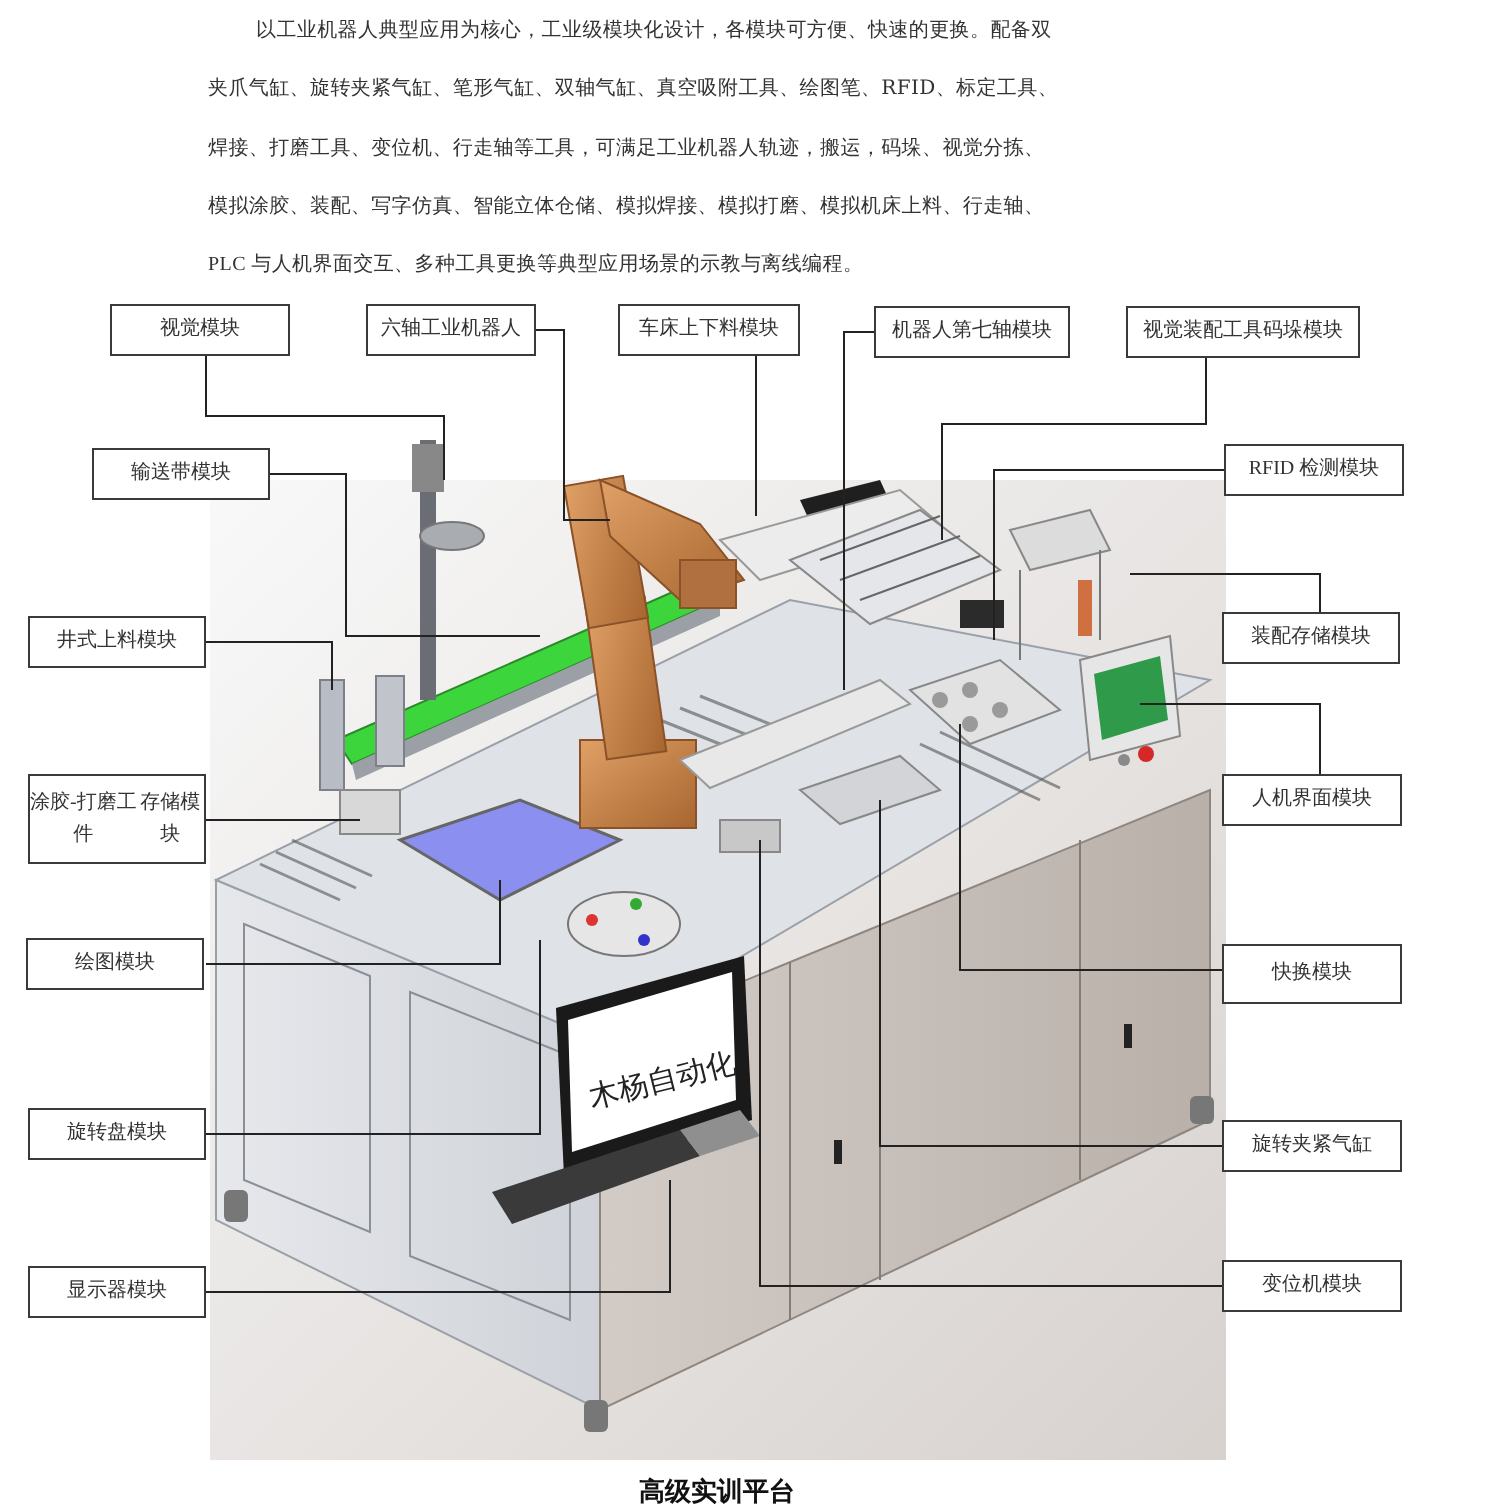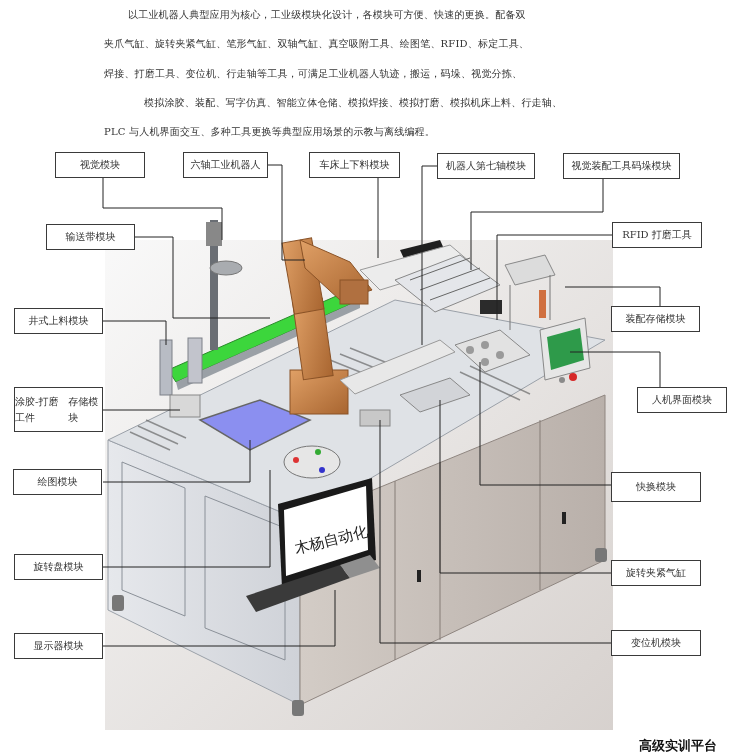--- a/index.html
+++ b/index.html
@@ -1,32 +1,32 @@
 <!DOCTYPE html>
 <html><head>
 <meta charset="utf-8">
 <style>
   html, body { margin:0; padding:0; background:#ffffff; }
   body { width:743px; height:756px; position:relative; overflow:hidden; font-family:"DejaVu Serif", serif; color:#222; }
   .para { position:absolute; left:0; top:0; width:743px; }
   .para .line { position:absolute; font-size:10px; color:#333; white-space:nowrap; letter-spacing:0.2px; }
-  .label-box { position:absolute; border:1.5px solid #3a3a3a; background:#fff; font-size:10px; color:#333; display:flex; align-items:center; justify-content:center; line-height:16px; box-sizing:border-box; }
+  .label-box { position:absolute; border:1.5px solid #3a3a3a; background:#fff; font-size:10px; color:#333; display:flex; align-items:center; justify-content:center; text-align:center; line-height:16px; box-sizing:border-box;font-family:Liberation Serif, serif; }
   svg.lines { position:absolute; left:0; top:0; }
-  .caption { position:absolute; left:0; width:717px; top:737px; text-align:right; font-size:13px; font-weight:bold; color:#111; font-family:"DejaVu Sans", sans-serif; }
+  .caption { position:absolute; left:0; width:717px; top:737px; text-align:center; font-size:13px; font-weight:bold; color:#111; font-family:"DejaVu Sans", sans-serif; }
   .monitor-text { font-family:"DejaVu Serif", serif; font-size:15px; fill:#222; }
 </style>
 </head>
 <body>
 
 <div class="para">
   <div class="line" style="left:128px; top:8px;">以工业机器人典型应用为核心，工业级模块化设计，各模块可方便、快速的更换。配备双</div>
   <div class="line" style="left:104px; top:37px;">夹爪气缸、旋转夹紧气缸、笔形气缸、双轴气缸、真空吸附工具、绘图笔、RFID、标定工具、</div>
   <div class="line" style="left:104px; top:67px;">焊接、打磨工具、变位机、行走轴等工具，可满足工业机器人轨迹，搬运，码垛、视觉分拣、</div>
-  <div class="line" style="left:104px; top:96px;margin-left:40px;">模拟涂胶、装配、写字仿真、智能立体仓储、模拟焊接、模拟打磨、模拟机床上料、行走轴、</div>
-  <div class="line" style="left:104px; top:125px;">PLC 与人机界面交互、多种工具更换等典型应用场景的示教与离线编程。</div>
+  <div class="line" style="left:104px; top:96px;">模拟涂胶、装配、写字仿真、智能立体仓储、模拟焊接、模拟打磨、模拟机床上料、行走轴、</div>
+  <div class="line" style="left:104px; top:125px;font-family:Liberation Serif, serif;">PLC 与人机界面交互、多种工具更换等典型应用场景的示教与离线编程。</div>
 </div>
 
 <svg class="lines" width="743" height="756" viewBox="0 0 743 756">
   <defs>
     <linearGradient id="floor" x1="0" y1="0" x2="1" y2="1">
       <stop offset="0" stop-color="#f4f4f4"></stop>
       <stop offset="1" stop-color="#b6aca6"></stop>
     </linearGradient>
     <linearGradient id="cabL" x1="0" y1="0" x2="1" y2="0">
       <stop offset="0" stop-color="#e6e8ec"></stop>
@@ -180,30 +180,30 @@
   </g>
 </svg>
 
 <div class="label-box" style="left:55px; top:152px; width:90px; height:26px;">视觉模块</div>
 <div class="label-box" style="left:183px; top:152px; width:85px; height:26px;">六轴工业机器人</div>
 <div class="label-box" style="left:309px; top:152px; width:91px; height:26px;">车床上下料模块</div>
 <div class="label-box" style="left:437px; top:153px; width:98px; height:26px;">机器人第七轴模块</div>
 <div class="label-box" style="left:563px; top:153px; width:117px; height:26px;">视觉装配工具码垛模块</div>
 
 <div class="label-box" style="left:14px; top:224px; width:89px; height:26px;margin-left:32px;">输送带模块</div>
-<div class="label-box" style="left:612px; top:222px; width:90px; height:26px;">RFID 打磨工具</div>
+<div class="label-box" style="left:612px; top:222px; width:90px; height:26px;">RFID 检测模块</div>
 
 <div class="label-box" style="left:14px; top:308px; width:89px; height:26px;">井式上料模块</div>
 <div class="label-box" style="left:611px; top:306px; width:89px; height:26px;">装配存储模块</div>
 
 <div class="label-box" style="left:14px; top:387px; width:89px; height:45px; flex-direction:row;">
   <span>涂胶-打磨工件</span>
   <span>存储模块</span>
 </div>
-<div class="label-box" style="left:637px; top:387px; width:90px; height:26px;">人机界面模块</div>
+<div class="label-box" style="left:611px; top:387px; width:90px; height:26px;">人机界面模块</div>
 
 <div class="label-box" style="left:13px; top:469px; width:89px; height:26px;">绘图模块</div>
 <div class="label-box" style="left:611px; top:472px; width:90px; height:30px;">快换模块</div>
 
 <div class="label-box" style="left:14px; top:554px; width:89px; height:26px;">旋转盘模块</div>
 <div class="label-box" style="left:611px; top:560px; width:90px; height:26px;">旋转夹紧气缸</div>
 
 <div class="label-box" style="left:14px; top:633px; width:89px; height:26px;">显示器模块</div>
 <div class="label-box" style="left:611px; top:630px; width:90px; height:26px;">变位机模块</div>
 

